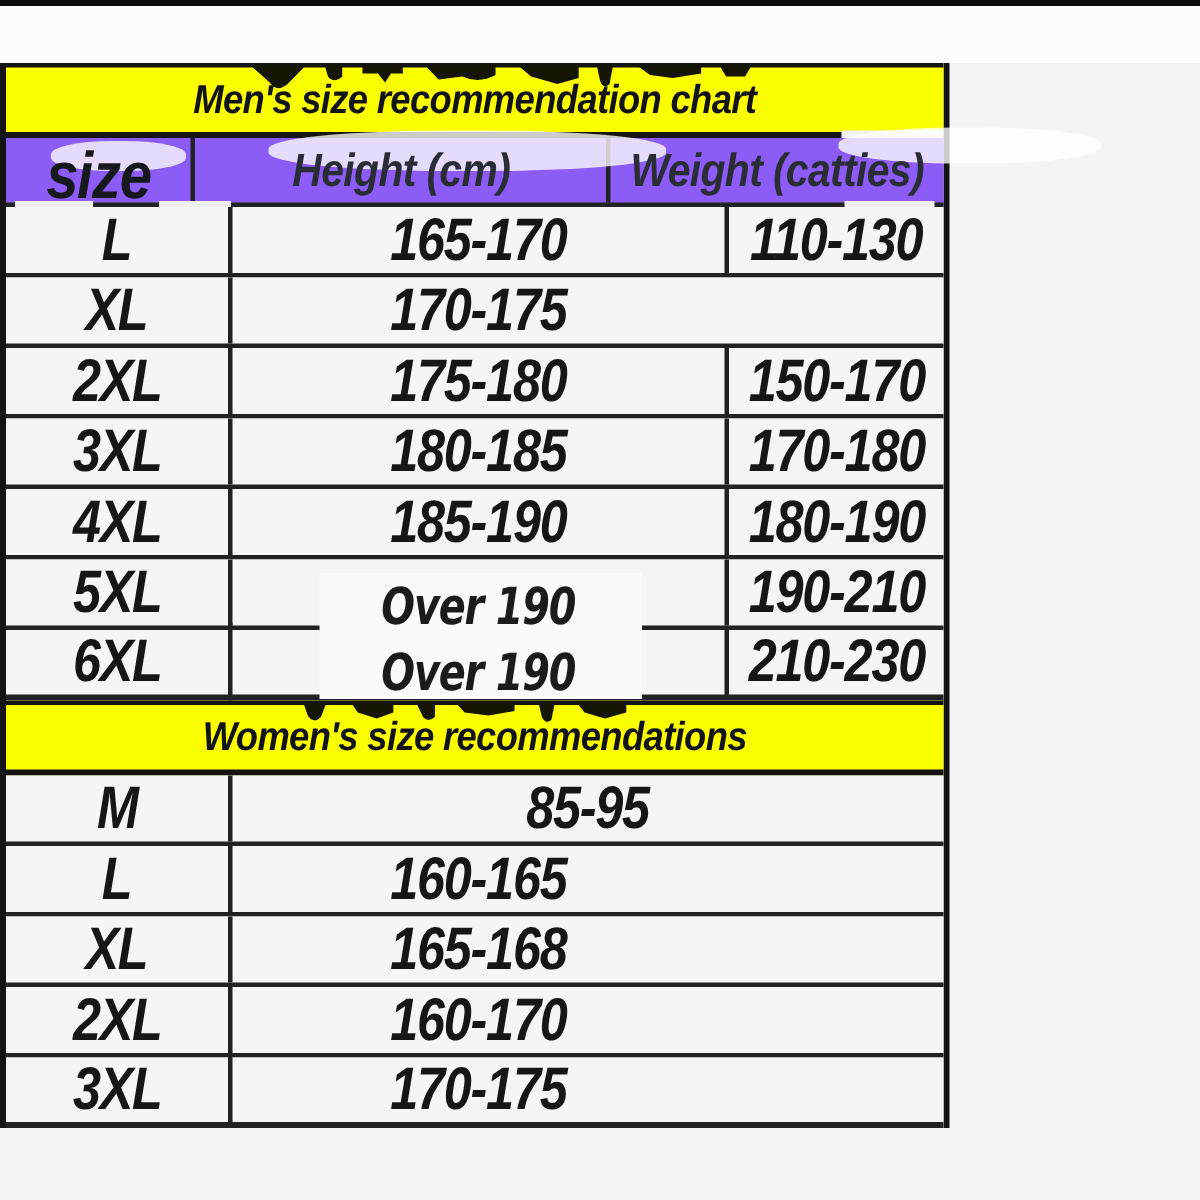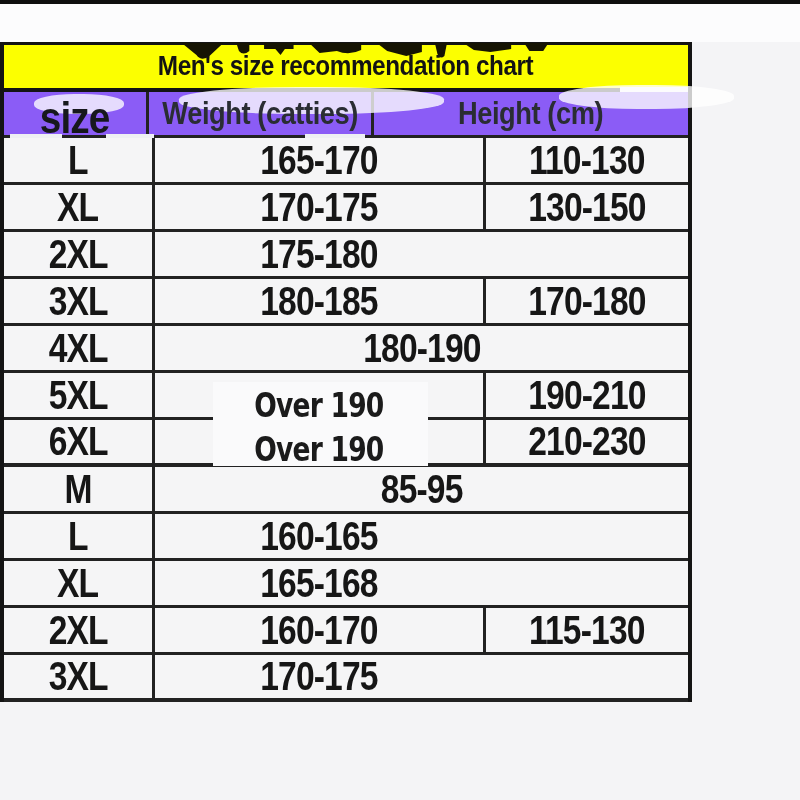--- a/index.html
+++ b/index.html
@@ -5,23 +5,23 @@
   html,body { margin:0; padding:0; }
   body {
     width:800px; height:800px; position:relative; overflow:hidden;
     background:#f4f4f6;
     font-family:"Liberation Sans", sans-serif;
   }
   .topbar { position:absolute; top:0; left:0; width:800px; height:4px; background:#0e0e0e; }
   .top-white { position:absolute; top:4px; left:0; width:800px; height:38px; background:#fcfcfd; }
 
   .chart {
-    position:absolute; top:42px; left:0; width:692px;
+    position:absolute; top:42px; left:0; width:633px;
     border-left:4px solid #141414; border-right:4px solid #141414;
-    box-sizing:border-box; background:#f5f5f6;
+    box-sizing:border-box; background:#f5f5f6;font-style:italic;
   }
 
   .banner {
     position:relative; height:43px; background:#fcff00;
     border-top:3px solid #141414; border-bottom:4px solid #141414;
     display:flex; align-items:center; justify-content:center;
   }
   .banner-text {
     font-weight:700; font-size:27px; color:#131313; white-space:nowrap;
     display:inline-block; transform:scaleX(0.9); letter-spacing:-0.5px;
@@ -104,73 +104,76 @@
   <div>
     <div class="row header-row">
       <div class="smudge sm1"></div>
       <div class="smudge sm2"></div>
       <div class="cell c1">
         <div class="smudge sm3"></div>
         <div class="gap g1"></div>
         <div class="gap g2"></div>
         <span class="t-sizehead">size</span>
       </div>
+      <div class="cell c2">
+        <span class="t-head">Height (cm)</span>
+      </div>
       <div class="cell c3">
         <div class="gap g3"></div>
         <span class="t-head">Weight (catties)</span>
       </div>
-      <div class="cell c2">
-        <span class="t-head">Height (cm)</span>
-      </div>
     </div>
 
     <div class="row">
       <div class="cell c1">
           <span class="t-size">L</span>
         </div>
       <div class="cell c2">
           <span class="t-num">165-170</span>
         </div>
       <div class="cell c3">
           <span class="t-num">110-130</span>
         </div>
     </div>
     <div class="row">
       <div class="cell c1">
           <span class="t-size">XL</span>
         </div>
       <div class="cell c2">
           <span class="t-num">170-175</span>
         </div>
-      <div class="cell c3">
-          <span class="t-num">130-150</span>
-        </div>
     </div>
     <div class="row">
       <div class="cell c1">
           <span class="t-size">2XL</span>
         </div>
       <div class="cell c2">
           <span class="t-num">175-180</span>
         </div>
+      <div class="cell c3">
+          <span class="t-num">150-170</span>
+        </div>
     </div>
     <div class="row">
       <div class="cell c1">
           <span class="t-size">3XL</span>
         </div>
       <div class="cell c2">
           <span class="t-num">180-185</span>
         </div>
       <div class="cell c3">
           <span class="t-num">170-180</span>
         </div>
     </div>
     <div class="row">
       <div class="cell c1">
           <span class="t-size">4XL</span>
+        </div>
+      <div class="cell c2">
+          <span class="t-num">185-190</span>
         </div>
       <div class="cell c3">
           <span class="t-num">180-190</span>
         </div>
     </div>
     <div class="row">
       <div class="cell c1">
           <span class="t-size">5XL</span>
         </div>
       <div class="cell c2 over-5xl">
@@ -188,20 +191,31 @@
       <div class="cell c2 over-6xl">
         <div class="patch patch-6xl"></div>
         <span class="t-over">Over 190</span>
       </div>
       <div class="cell c3">
           <span class="t-num">210-230</span>
         </div>
     </div>
   </div>
 
+  <div class="banner">
+    <svg class="drips" viewBox="0 0 789 20" preserveAspectRatio="none">
+      <path d="M250,0 h20 l-5,10 q-6,5 -11,-1 z" fill="#161403"></path>
+      <path d="M290,0 h36 v7 l-14,4 -16,-4 z" fill="#161403"></path>
+      <path d="M345,0 h16 v10 q-6,4 -10,0 z" fill="#161403"></path>
+      <path d="M378,0 h50 v6 l-22,3 -20,-2 z" fill="#161403"></path>
+      <path d="M448,0 h14 l-3,12 q-5,3 -8,-2 z" fill="#161403"></path>
+      <path d="M480,0 h42 v7 l-18,4 -17,-4 z" fill="#161403"></path>
+    </svg>
+    <span class="banner-text">Women's size recommendations</span>
+  </div>
 
   <div>
     <div class="row">
       <div class="cell c1">
           <span class="t-size">M</span>
         </div>
       <div class="cell c3">
           <span class="t-num">85-95</span>
         </div>
     </div>
@@ -221,23 +235,20 @@
           <span class="t-num">165-168</span>
         </div>
     </div>
     <div class="row">
       <div class="cell c1">
           <span class="t-size">2XL</span>
         </div>
       <div class="cell c2">
           <span class="t-num">160-170</span>
         </div>
-      <div class="cell c3">
-          <span class="t-num">115-130</span>
-        </div>
     </div>
     <div class="row">
       <div class="cell c1">
           <span class="t-size">3XL</span>
         </div>
       <div class="cell c2">
           <span class="t-num">170-175</span>
         </div>
     </div>
   </div>

